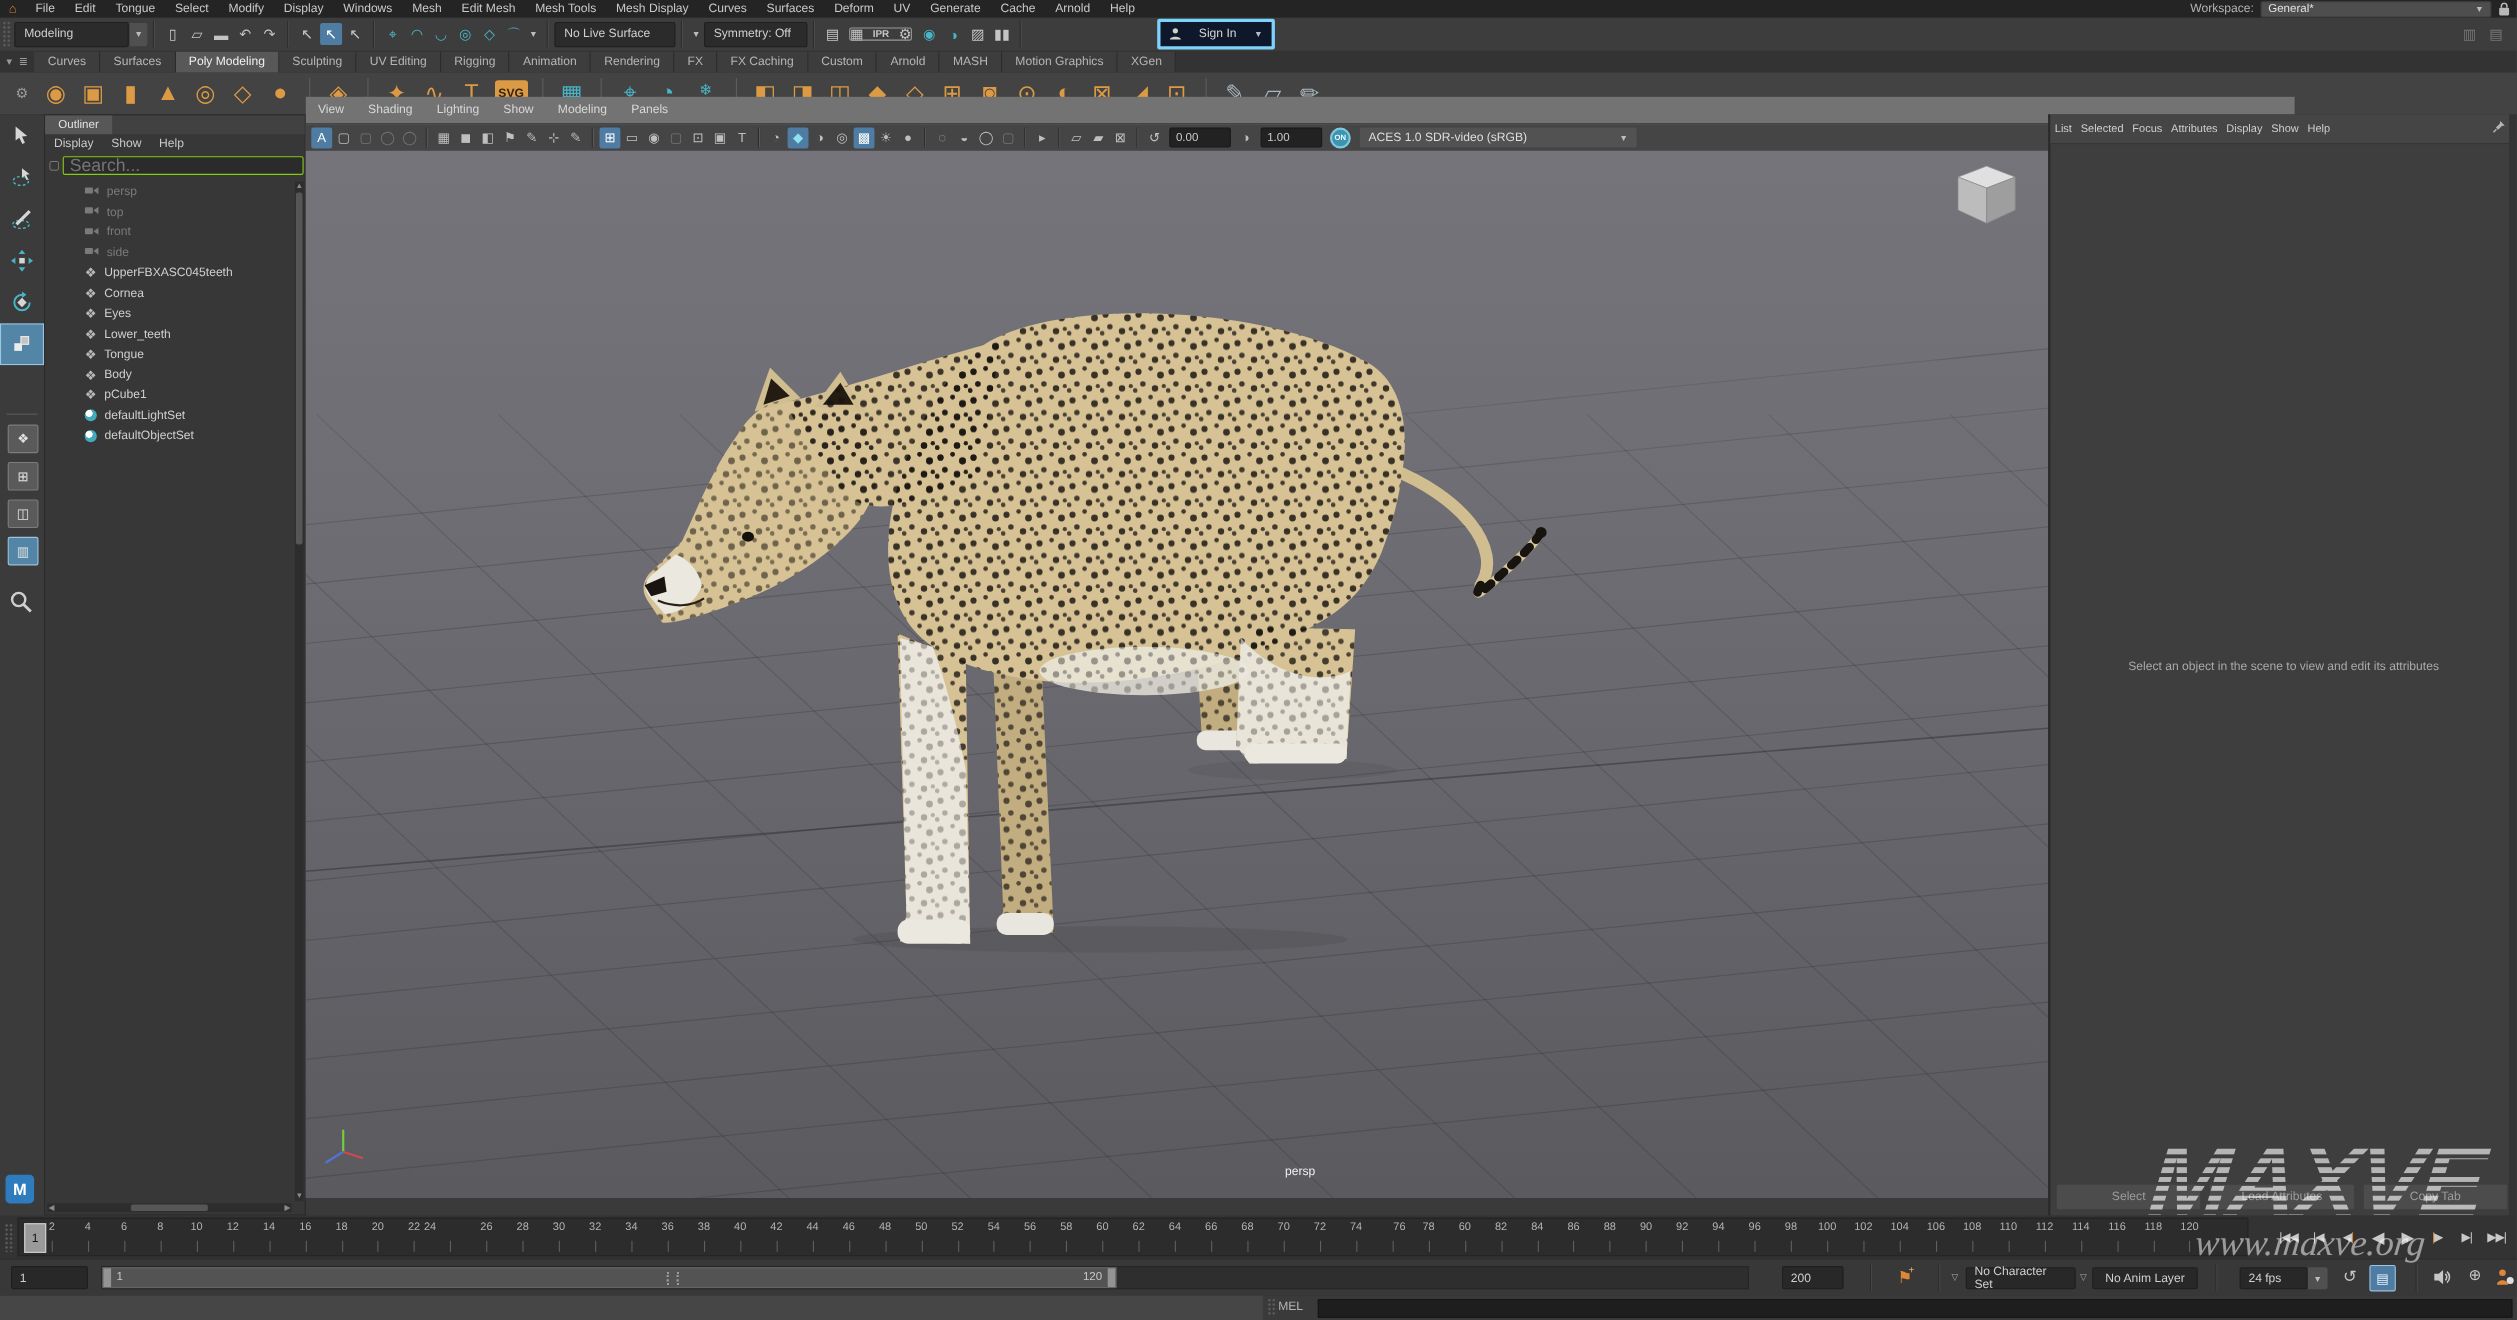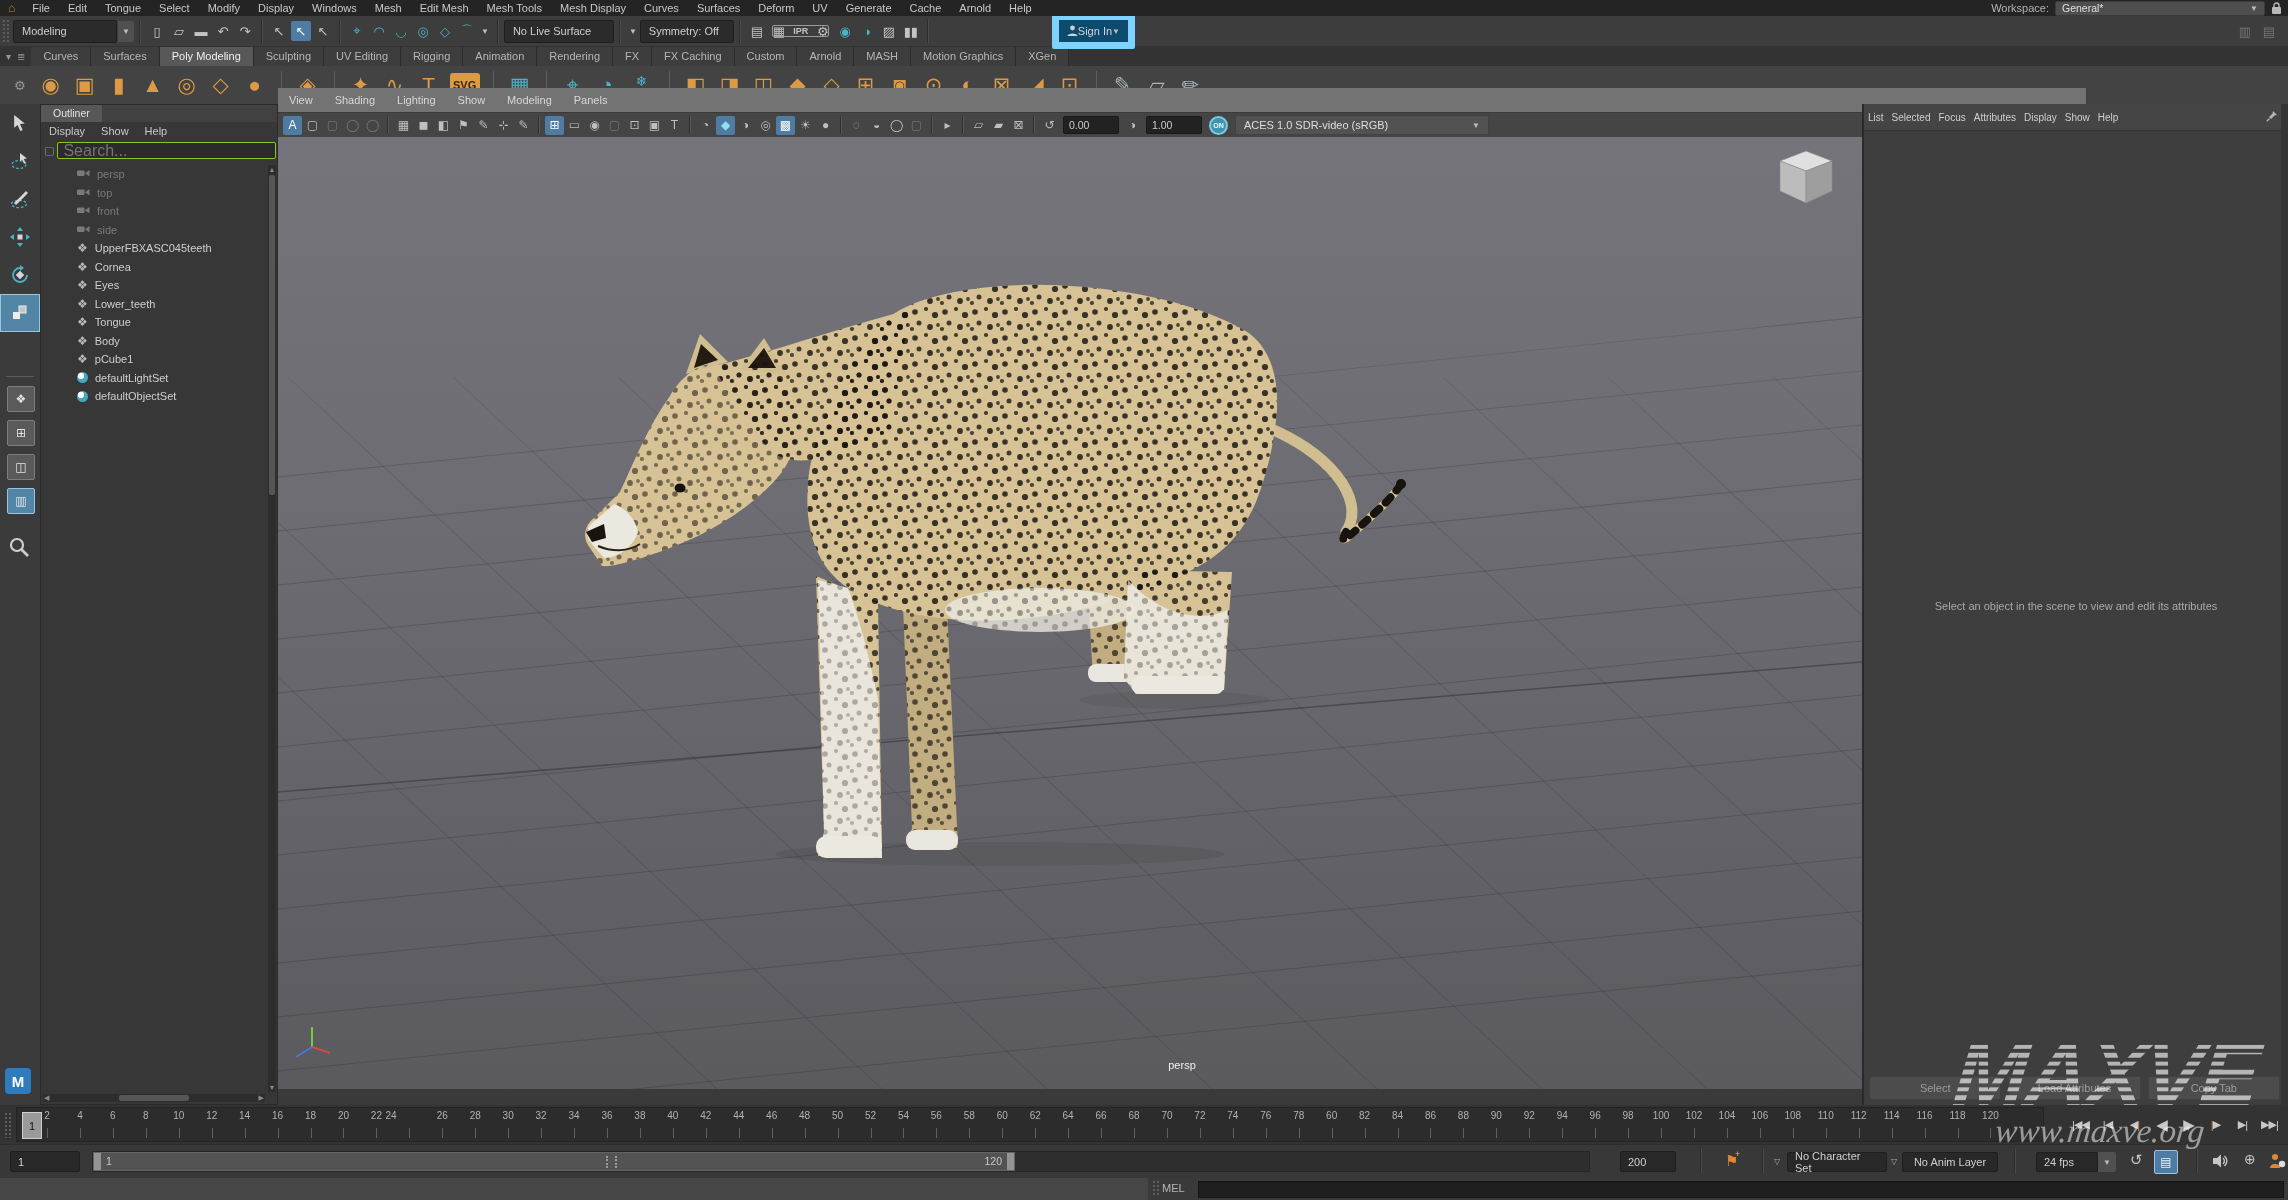--- a/index.html
+++ b/index.html
@@ -19,21 +19,21 @@
   .grip{width:9px;height:24px;margin:0 2px;background-image:radial-gradient(#5d5d5d 1px,transparent 1.2px);background-size:4px 4px}
   .vsep{width:1px;height:24px;background:#2d2d2d;border-right:1px solid #4c4c4c;margin:0 5px}
   .dropfield{display:flex;align-items:center;height:21px;background:#2b2b2b;border:1px solid #1f1f1f;border-radius:2px;color:#cfcfcf;font-size:11px}
   .dropfield .txt{padding:0 8px;white-space:nowrap}
   .caretbox{width:16px;height:21px;background:#505050;display:flex;align-items:center;justify-content:center;margin-left:1px;border-radius:0 2px 2px 0}
   .ibox{width:20px;height:20px;display:flex;align-items:center;justify-content:center;font-size:13px;color:#c4c4c4;border-radius:2px;margin:0 1px}
   .ibox.active{background:#4f7ca3;color:#fff}
   .ibox.dim{opacity:.4}
   .ibox.teal{color:#49b5c6}
   .iprtxt{font-size:9px;font-weight:bold;border:1px solid #9a9a9a;padding:0 20px;border-radius:2px}
-  #signin{display:flex;align-items:center;gap:0;height:22px;background:#0c4a6e;border:7px solid #7dd3fc;border-radius:2px;
+  #signin{display:flex;align-items:center;gap:16px;height:22px;background:#0f172a;border:3px solid #7dd3fc;border-radius:2px;
           padding:0 8px;margin-left:118px;font-size:11px;color:#d6d6d6}
   #sl-right{margin-left:auto;display:flex;align-items:center;padding-right:8px;gap:2px}
   
   #shelftabs{position:absolute;left:0;top:46px;width:2288px;height:20px;background:#333;display:flex;align-items:flex-end}
   #shelftab-icons{display:flex;align-items:center;height:100%;padding:0 6px;gap:6px;color:#9a9a9a;font-size:10px}
   .stab{font-size:11px;color:#b6b6b6;padding:3px 12px;background:#3d3d3d;border-right:1px solid #2b2b2b;line-height:13px;white-space:nowrap}
   .stab.active{background:#585858;color:#f0f0f0}
   
   #shelf{position:absolute;left:0;top:66px;width:2288px;height:38px;background:#434343;display:flex;align-items:center;border-bottom:1px solid #2e2e2e}
   #shelf .gear{color:#9a9a9a;font-size:13px;margin:0 8px 0 14px}
@@ -749,21 +749,21 @@
       <div class="tlabel" style="left: 1084.08px;">66</div>
       <div class="tick" style="left: 1084.08px;"></div>
       <div class="tlabel" style="left: 1117.02px;">68</div>
       <div class="tick" style="left: 1117.02px;"></div>
       <div class="tlabel" style="left: 1149.96px;">70</div>
       <div class="tick" style="left: 1149.96px;"></div>
       <div class="tlabel" style="left: 1182.9px;">72</div>
       <div class="tick" style="left: 1182.9px;"></div>
       <div class="tlabel" style="left: 1215.84px;">74</div>
       <div class="tick" style="left: 1215.84px;"></div>
-      <div class="tlabel" style="left: 1248.78px;">76</div>
+      <div class="tlabel" style="left: 1248.78px; text-align: right;">76</div>
       <div class="tick" style="left: 1248.78px;"></div>
       <div class="tlabel" style="left: 1281.72px;">78</div>
       <div class="tick" style="left: 1281.72px;"></div>
       <div class="tlabel" style="left: 1314.66px;">60</div>
       <div class="tick" style="left: 1314.66px;"></div>
       <div class="tlabel" style="left: 1347.6px;">82</div>
       <div class="tick" style="left: 1347.6px;"></div>
       <div class="tlabel" style="left: 1380.54px;">84</div>
       <div class="tick" style="left: 1380.54px;"></div>
       <div class="tlabel" style="left: 1413.48px;">86</div>

